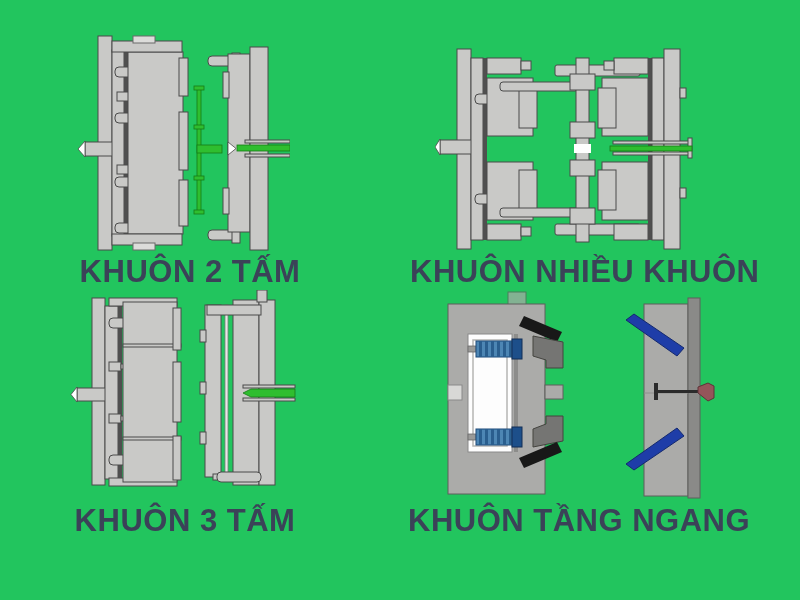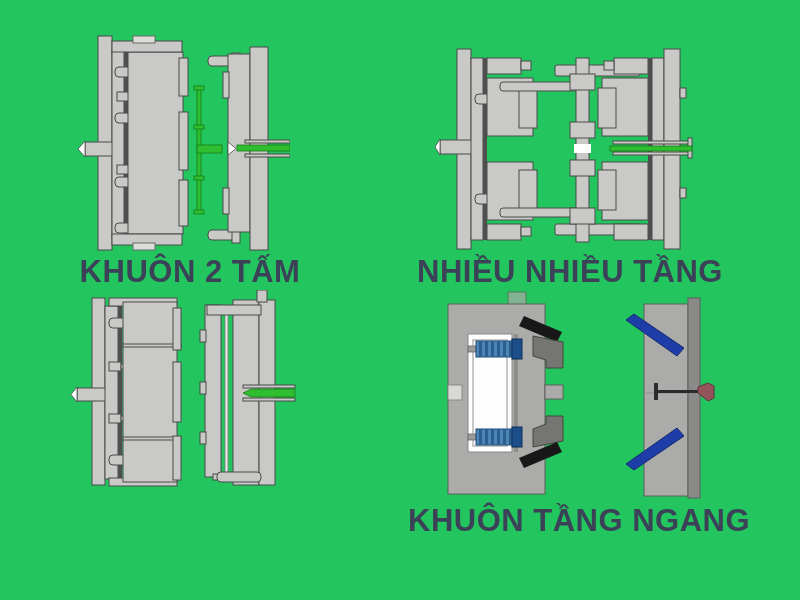--- a/index.html
+++ b/index.html
@@ -221,16 +221,17 @@
       <line x1="204" y1="103" x2="248" y2="103" stroke="#8f8f8d" stroke-width="1"></line>
       <polygon class="blu" points="186,30 194,24 244,58 237,66"></polygon>
       <polygon class="blu" points="186,174 194,180 244,146 237,138"></polygon>
       <rect x="216" y="100" width="42" height="3" fill="#2b2b2b"></rect>
       <rect x="214" y="93" width="4" height="17" fill="#2b2b2b"></rect>
       <polygon points="258,97 268,93 274,96 274,108 268,111 258,103" fill="#94555a" stroke="#5e3338" stroke-width="1"></polygon>
     </g>
   </svg>
 
   <div class="caption" style="left:75px;top:254px;width:230px">KHUÔN 2 TẤM</div>
-  <div class="caption" style="left:410px;top:254px;width:320px">NHIỀU NHIỀU TẦNG</div>
+  <div class="caption" style="left:410px;top:254px;width:320px">KHUÔN NHIỀU KHUÔN</div>
+  <div class="caption" style="left:63px;top:503px;width:244px">KHUÔN 3 TẤM</div>
   <div class="caption" style="left:408px;top:503px;width:320px">KHUÔN TẦNG NGANG</div>
 
 </div>
 
 </body></html>

